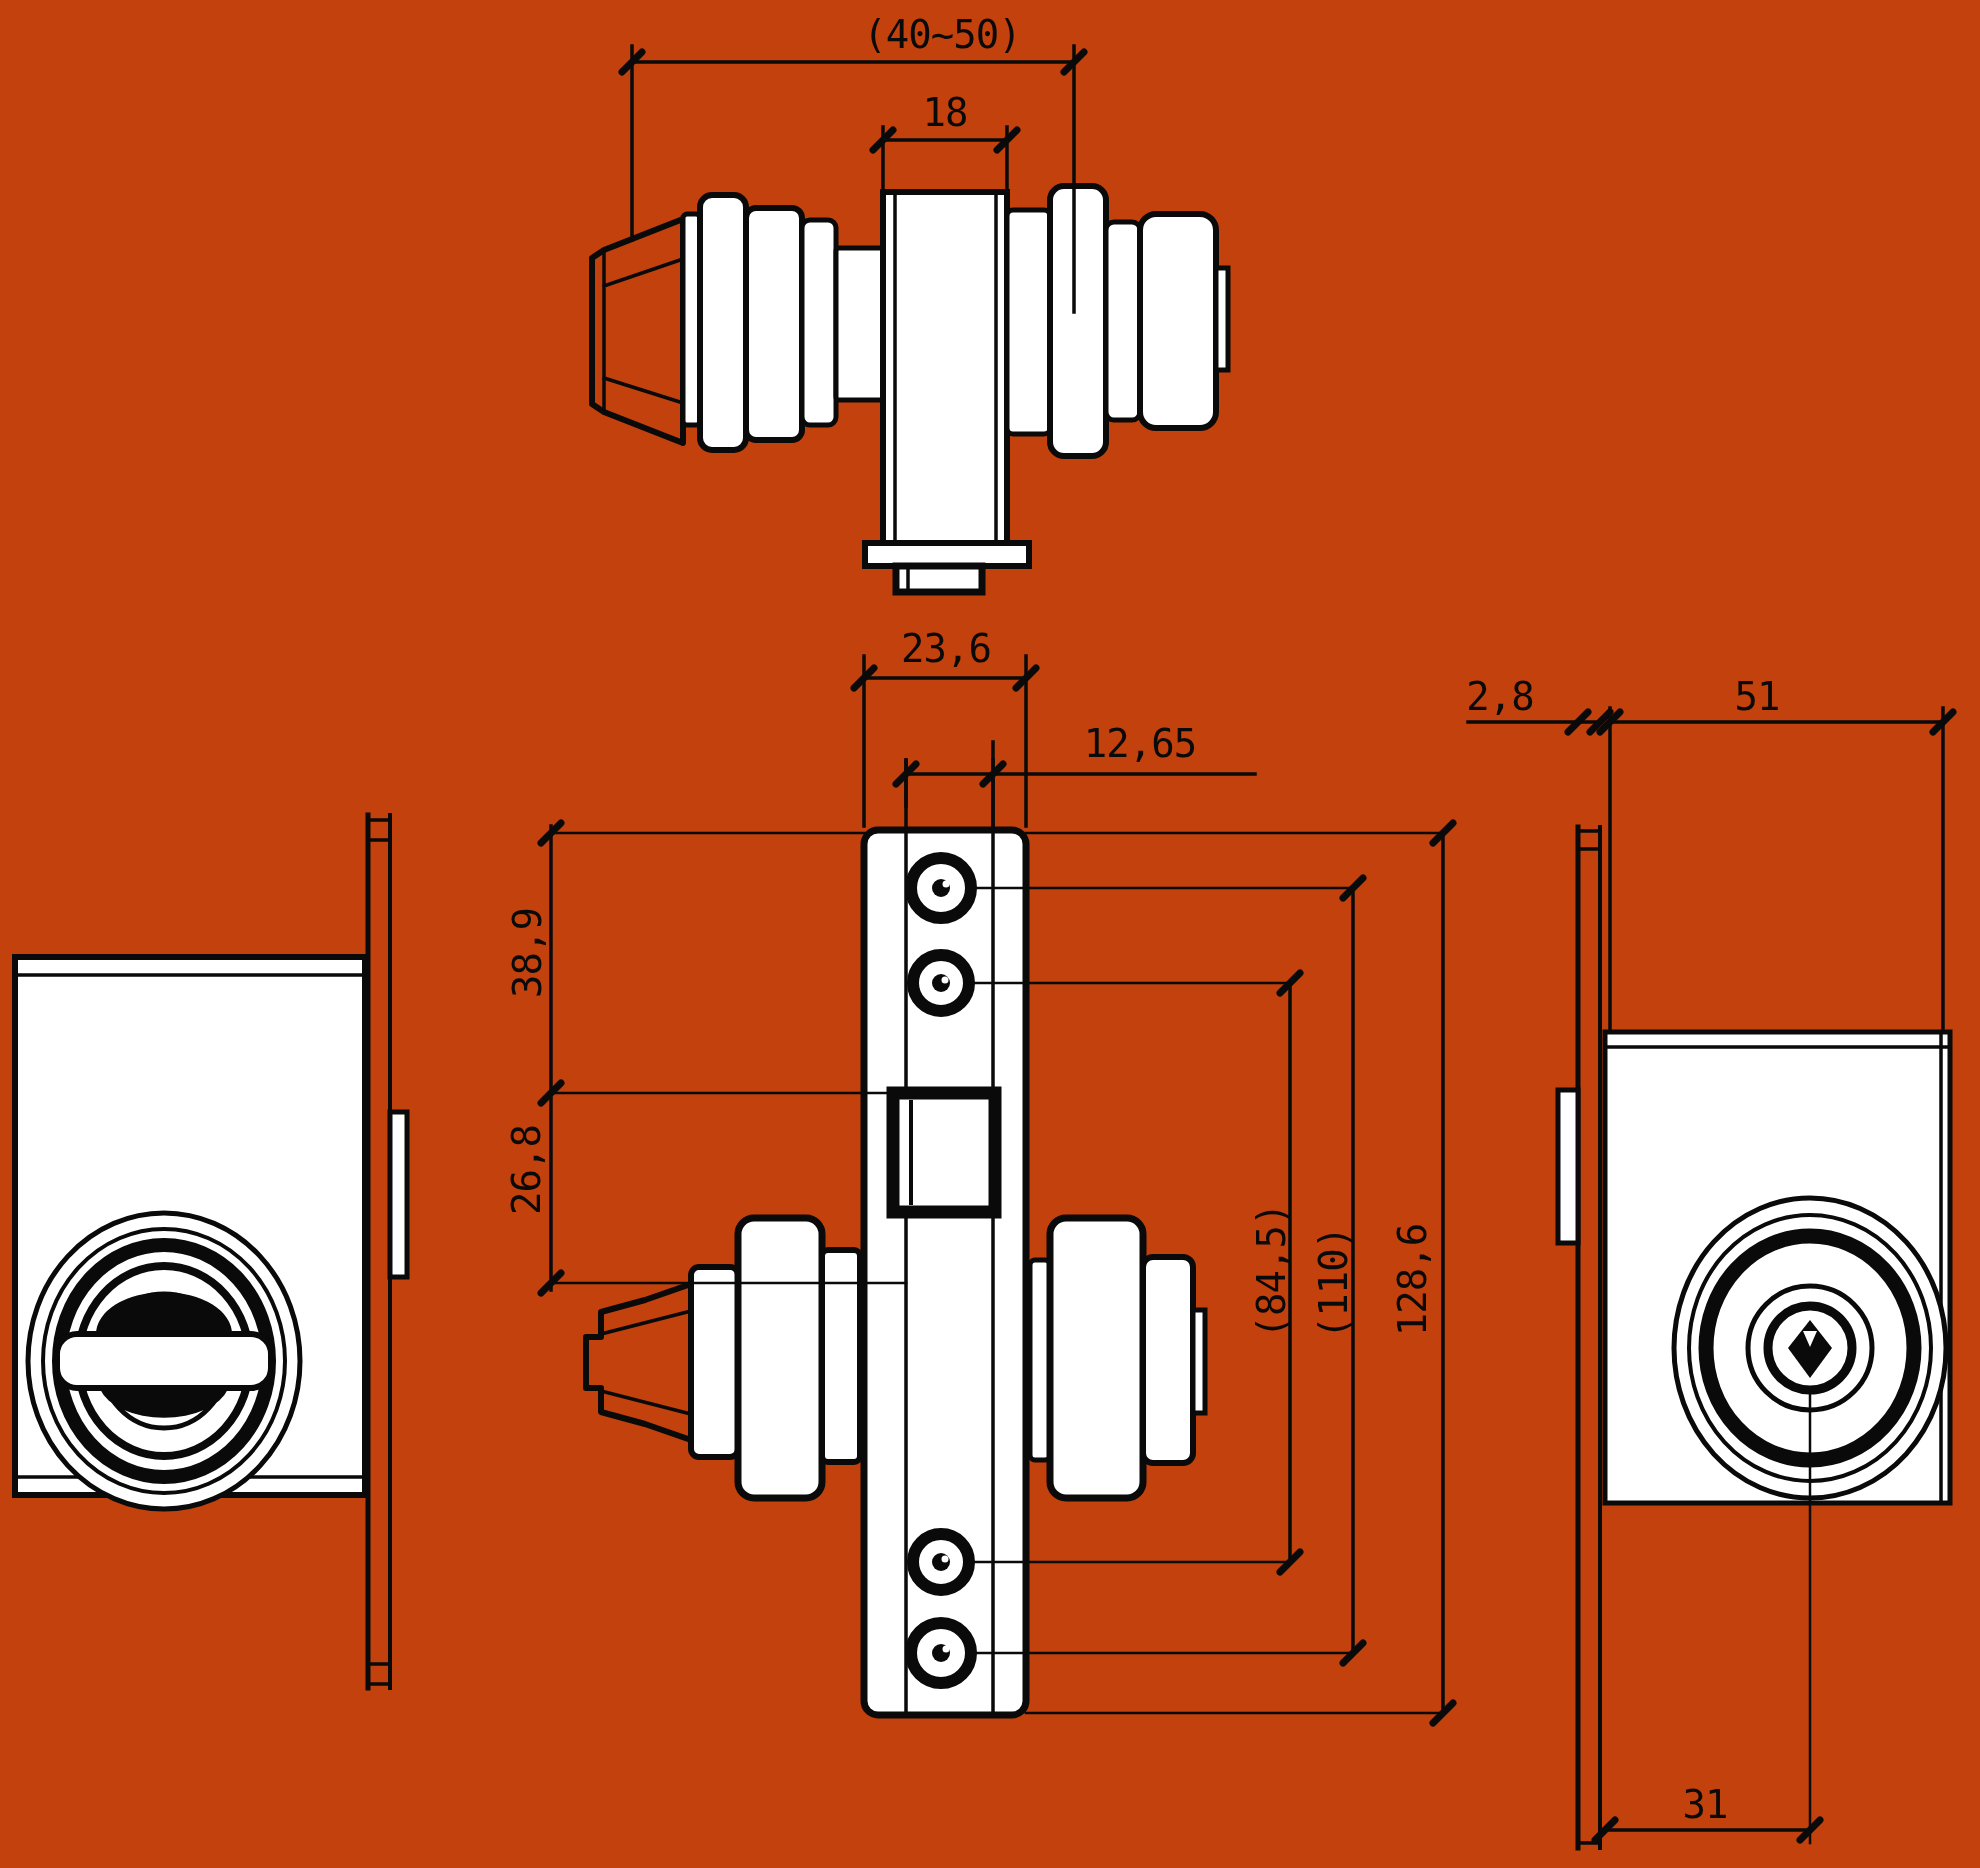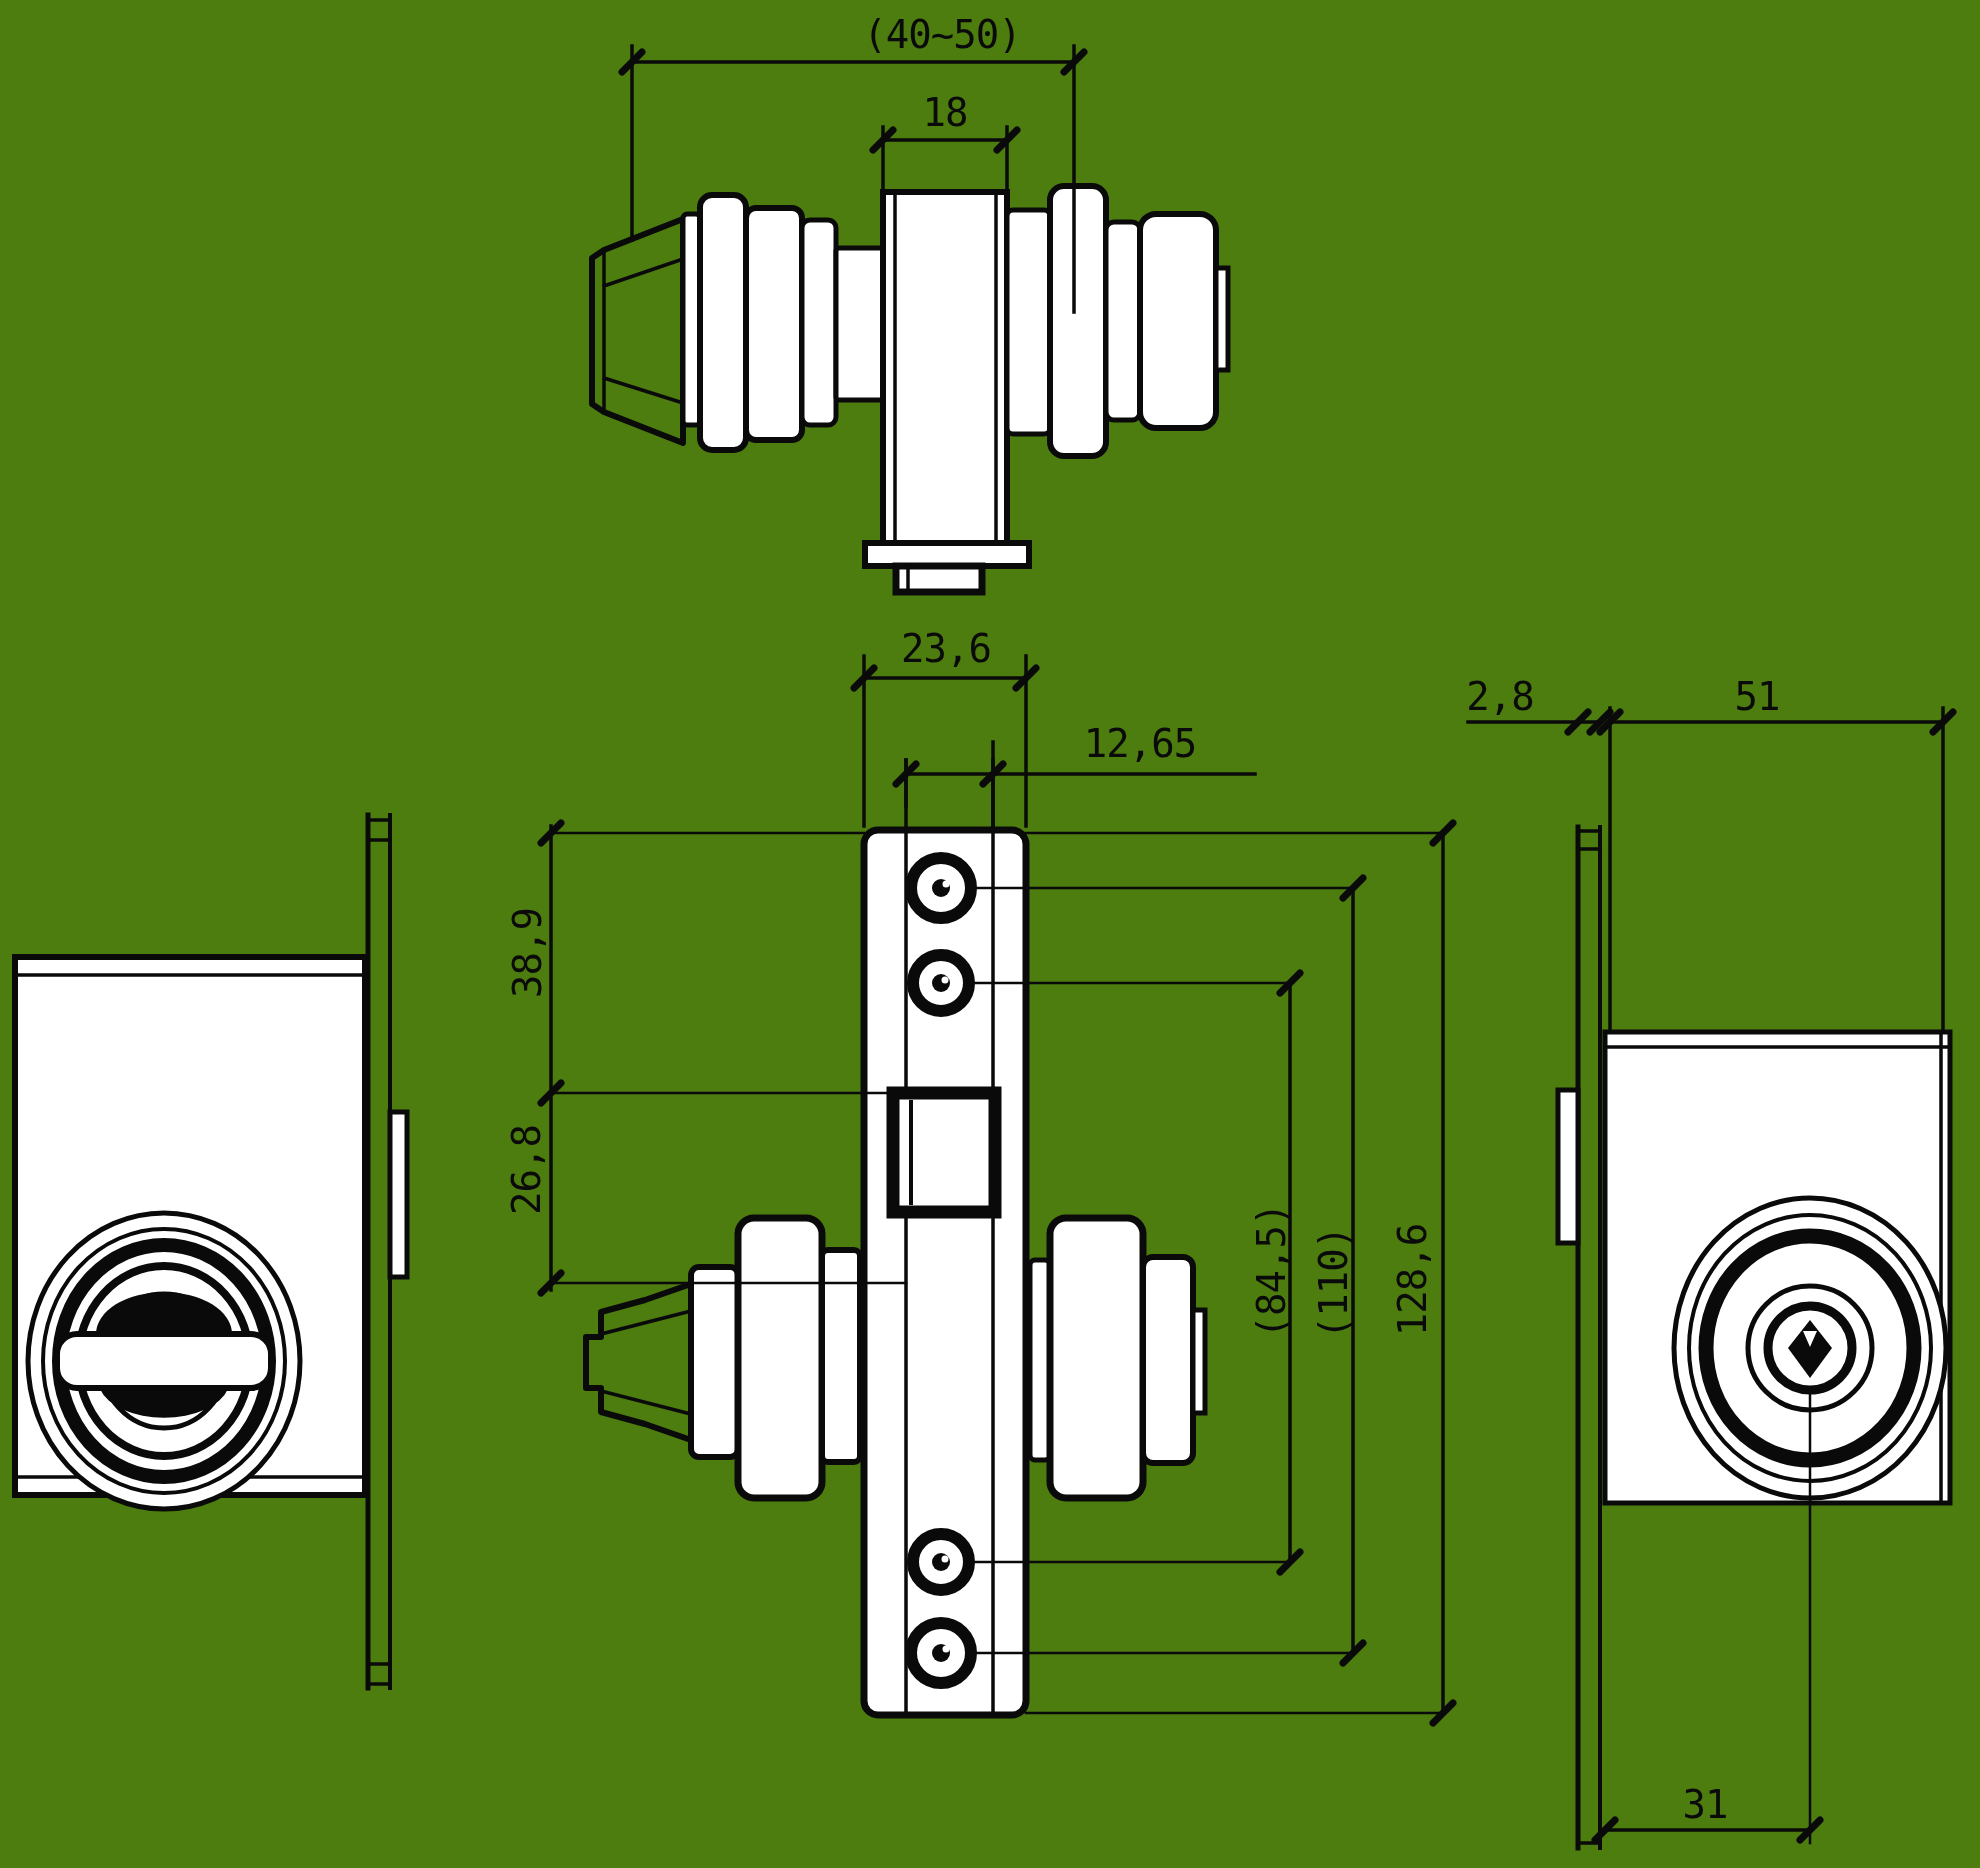--- a/index.html
+++ b/index.html
@@ -1,17 +1,17 @@
 <!DOCTYPE html>
 <html><head>
 <meta charset="utf-8">
 <title>Drawing</title>
 <style>
   html,body{margin:0;padding:0;background:#ffffff;}
-  .stage{position:relative;width:1980px;height:1868px;background:#4d7c0f;overflow:hidden;}
+  .stage{position:relative;width:1980px;height:1868px;background:#c2410c;overflow:hidden;}
   svg{display:block;width:100%;height:100%;}
   
   .ln{fill:none;stroke:#0a0a0a;stroke-linecap:square;}
   .s2{stroke-width:2.5}.s3{stroke-width:3.5}.s4{stroke-width:4}.s5{stroke-width:5}
   .s6{stroke-width:6}.s7{stroke-width:7}.s8{stroke-width:8}.s9{stroke-width:9}
   .s12{stroke-width:12}.s13{stroke-width:13}.s14{stroke-width:14}.s15{stroke-width:15}
   .fw{fill:#ffffff;stroke:#0a0a0a;}
   .fb{fill:#0a0a0a;stroke:none;}
   .fwn{fill:#ffffff;stroke:none;}
   .tick{stroke:#0a0a0a;stroke-width:7;stroke-linecap:round;}

